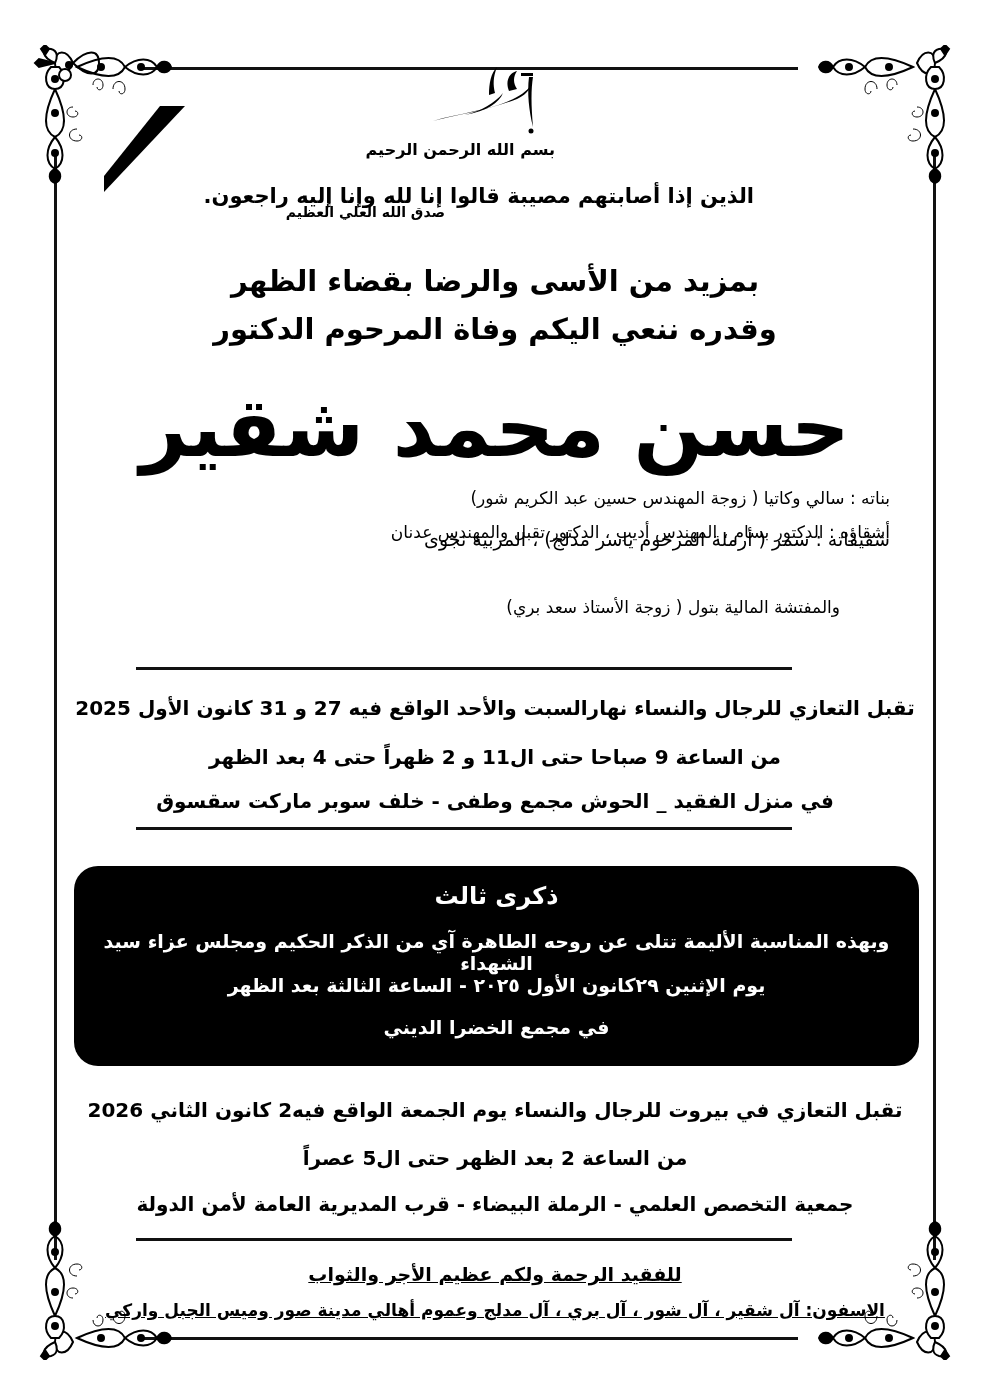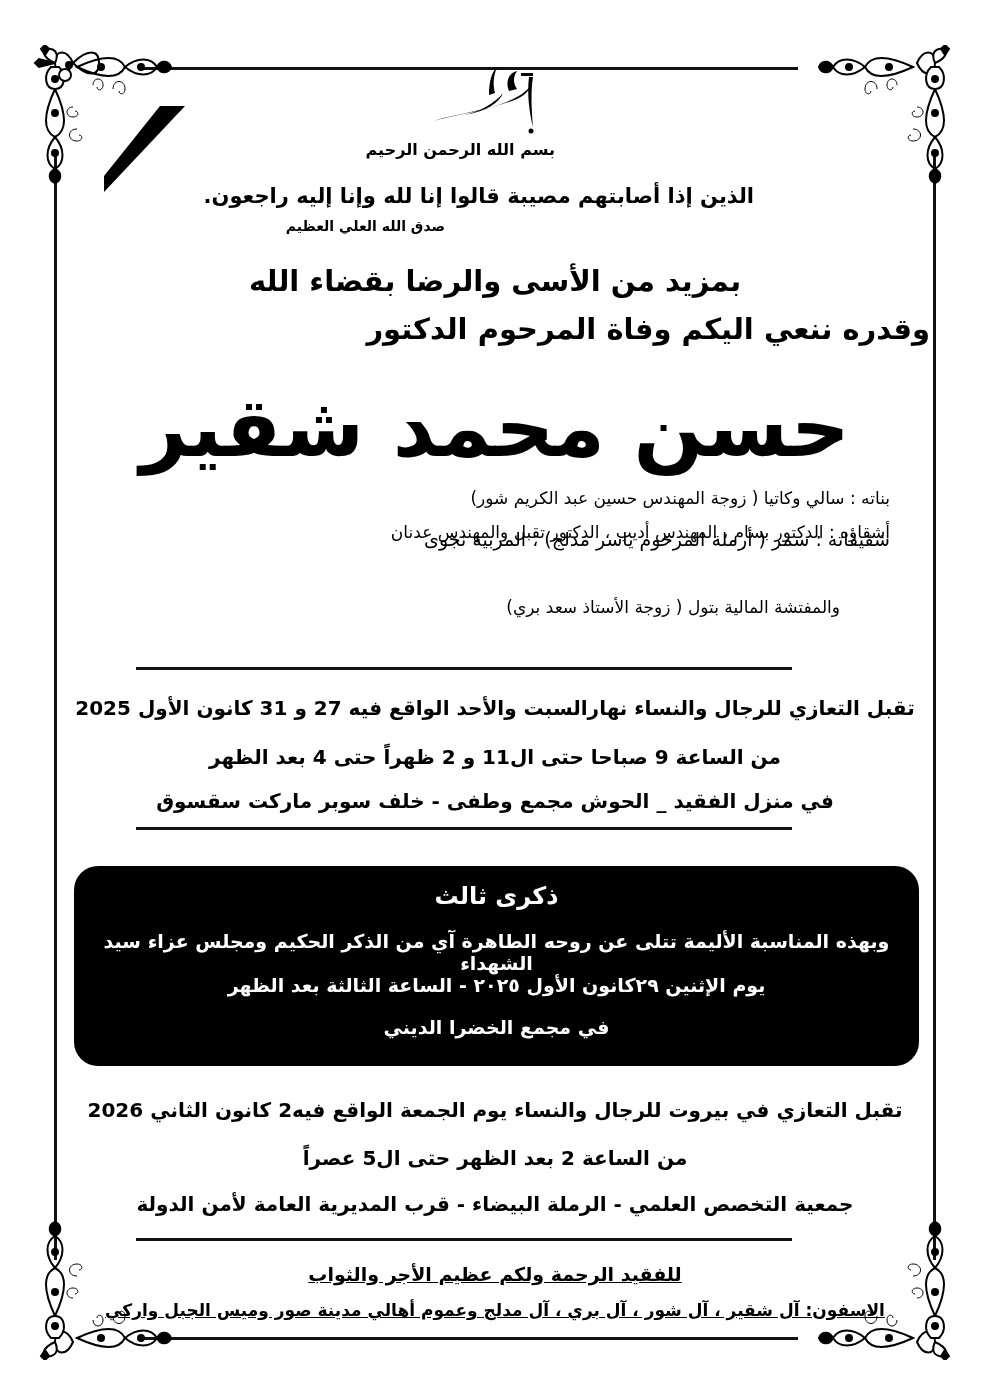--- a/index.html
+++ b/index.html
@@ -23,24 +23,24 @@
   .c-br { left:817px; top:1220px; transform:scale(-1,-1); }
 
   .mourning-ribbon { position:absolute; left:100px; top:104px; width:90px; height:90px; }
 
   .calligraphy { position:absolute; left:425px; top:55px; width:140px; height:80px; }
 
   .centered { position:absolute; left:60px; width:870px; text-align:center; }
 
   .verse-bism { top:140px; font-size:16px; font-weight:bold; }
   .verse-main { top:168px; font-size:21px; font-weight:bold; }
-  .verse-sadaq { top:204px; font-size:14px; font-weight:bold;margin-top:14px; }
+  .verse-sadaq { top:204px; font-size:14px; font-weight:bold; }
 
   .intro1 { top:264px; font-size:29px; font-weight:bold; }
-  .intro2 { top:312px; font-size:29px; font-weight:bold;text-align:right; }
+  .intro2 { top:312px; font-size:29px; font-weight:bold; }
   .deceased-name { top:380px; font-size:82px; font-weight:bold; letter-spacing:6px; line-height:96px; }
 
   .family { position:absolute; right:100px; font-size:17px; text-align:right; }
   .fam-daughters { top:488px; }
   .fam-brothers { top:522px; }
   .fam-sisters { top:528px; font-size:19px; }
   .fam-sisters2 { top:597px; right:150px; }
 
   .divider { position:absolute; left:136px; width:656px; height:3px; background:#111; }
 
@@ -179,21 +179,21 @@
     <rect x="96" y="18" width="12" height="3" fill="#000"></rect>
     <circle cx="106" cy="76" r="2.5" fill="#000"></circle>
   </svg>
   
 </div>
 
 <div class="abs rtl verse-bism" style="right:435px; top:140px;text-align:right;">بسم الله الرحمن الرحيم</div>
 <div class="abs rtl verse-main" style="right:236px; top:184px;">الذين إذا أصابتهم مصيبة قالوا إنا لله وإنا إليه راجعون.</div>
 <div class="abs rtl verse-sadaq" style="right:545px; top:204px;">صدق الله العلي العظيم</div>
 
-<div class="centered rtl intro1">بمزيد من الأسى والرضا بقضاء الله</div>
+<div class="centered rtl intro1">بمزيد من الأسى والرضا بقضاء الظهر</div>
 <div class="centered rtl intro2">وقدره ننعي اليكم وفاة المرحوم الدكتور</div>
 <div class="centered rtl deceased-name">حسن محمد شقير</div>
 
 <div class="family rtl fam-daughters">بناته :     سالي وكاتيا ( زوجة المهندس حسين عبد الكريم شور)</div>
 <div class="family rtl fam-brothers">أشقاؤه :  الدكتور بسام ، المهندس أديب ، الدكتور تقبل والمهندس عدنان</div>
 <div class="family rtl fam-sisters">شقيقاته : سمر ( أرملة المرحوم ياسر مدلج) ، المربية نجوى</div>
 <div class="family rtl fam-sisters2">والمفتشة المالية بتول ( زوجة الأستاذ سعد بري)</div>
 
 <div class="divider" style="top:667px;"></div>
 

